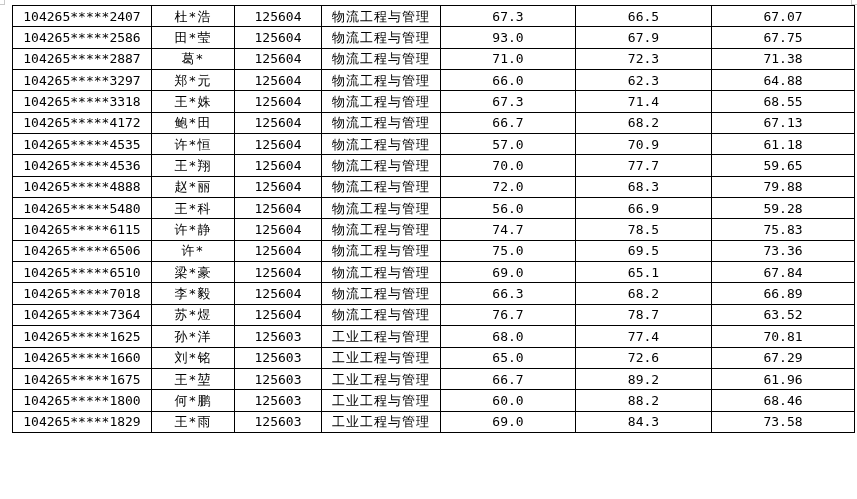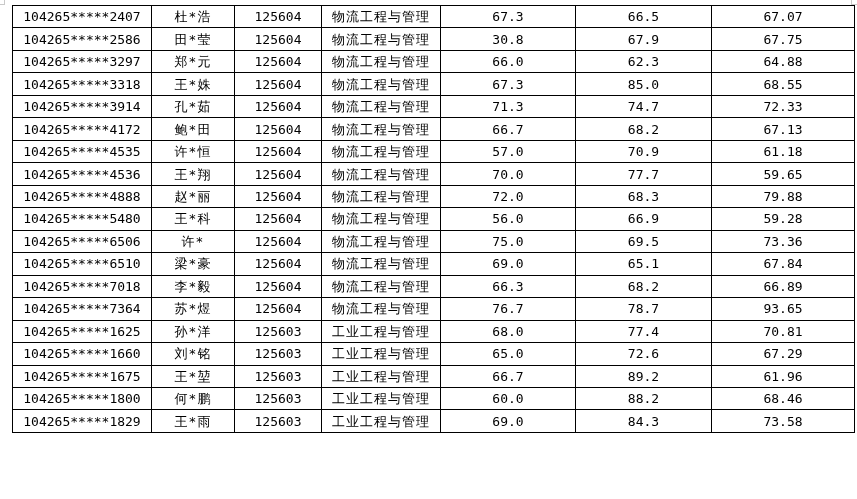--- a/index.html
+++ b/index.html
@@ -76,50 +76,50 @@
     <td class="c-major">物流工程与管理</td>
     <td class="c-s1">67.3</td>
     <td class="c-s2">66.5</td>
     <td class="c-s3">67.07</td>
   </tr>
       <tr>
     <td class="c-id">104265*****2586</td>
     <td class="c-name">田*莹</td>
     <td class="c-code">125604</td>
     <td class="c-major">物流工程与管理</td>
-    <td class="c-s1">30.8</td>
+    <td class="c-s1">93.0</td>
     <td class="c-s2">67.9</td>
     <td class="c-s3">67.75</td>
+  </tr>
+      <tr>
+    <td class="c-id">104265*****2887</td>
+    <td class="c-name">葛*</td>
+    <td class="c-code">125604</td>
+    <td class="c-major">物流工程与管理</td>
+    <td class="c-s1">71.0</td>
+    <td class="c-s2">72.3</td>
+    <td class="c-s3">71.38</td>
   </tr>
       <tr>
     <td class="c-id">104265*****3297</td>
     <td class="c-name">郑*元</td>
     <td class="c-code">125604</td>
     <td class="c-major">物流工程与管理</td>
     <td class="c-s1">66.0</td>
     <td class="c-s2">62.3</td>
     <td class="c-s3">64.88</td>
   </tr>
       <tr>
     <td class="c-id">104265*****3318</td>
     <td class="c-name">王*姝</td>
     <td class="c-code">125604</td>
     <td class="c-major">物流工程与管理</td>
     <td class="c-s1">67.3</td>
-    <td class="c-s2">85.0</td>
+    <td class="c-s2">71.4</td>
     <td class="c-s3">68.55</td>
-  </tr>
-      <tr>
-    <td class="c-id">104265*****3914</td>
-    <td class="c-name">孔*茹</td>
-    <td class="c-code">125604</td>
-    <td class="c-major">物流工程与管理</td>
-    <td class="c-s1">71.3</td>
-    <td class="c-s2">74.7</td>
-    <td class="c-s3">72.33</td>
   </tr>
       <tr>
     <td class="c-id">104265*****4172</td>
     <td class="c-name">鲍*田</td>
     <td class="c-code">125604</td>
     <td class="c-major">物流工程与管理</td>
     <td class="c-s1">66.7</td>
     <td class="c-s2">68.2</td>
     <td class="c-s3">67.13</td>
   </tr>
@@ -153,20 +153,29 @@
       <tr>
     <td class="c-id">104265*****5480</td>
     <td class="c-name">王*科</td>
     <td class="c-code">125604</td>
     <td class="c-major">物流工程与管理</td>
     <td class="c-s1">56.0</td>
     <td class="c-s2">66.9</td>
     <td class="c-s3">59.28</td>
   </tr>
       <tr>
+    <td class="c-id">104265*****6115</td>
+    <td class="c-name">许*静</td>
+    <td class="c-code">125604</td>
+    <td class="c-major">物流工程与管理</td>
+    <td class="c-s1">74.7</td>
+    <td class="c-s2">78.5</td>
+    <td class="c-s3">75.83</td>
+  </tr>
+      <tr>
     <td class="c-id">104265*****6506</td>
     <td class="c-name">许*</td>
     <td class="c-code">125604</td>
     <td class="c-major">物流工程与管理</td>
     <td class="c-s1">75.0</td>
     <td class="c-s2">69.5</td>
     <td class="c-s3">73.36</td>
   </tr>
       <tr>
     <td class="c-id">104265*****6510</td>
@@ -186,21 +195,21 @@
     <td class="c-s2">68.2</td>
     <td class="c-s3">66.89</td>
   </tr>
       <tr>
     <td class="c-id">104265*****7364</td>
     <td class="c-name">苏*煜</td>
     <td class="c-code">125604</td>
     <td class="c-major">物流工程与管理</td>
     <td class="c-s1">76.7</td>
     <td class="c-s2">78.7</td>
-    <td class="c-s3">93.65</td>
+    <td class="c-s3">63.52</td>
   </tr>
       <tr>
     <td class="c-id">104265*****1625</td>
     <td class="c-name">孙*洋</td>
     <td class="c-code">125603</td>
     <td class="c-major">工业工程与管理</td>
     <td class="c-s1">68.0</td>
     <td class="c-s2">77.4</td>
     <td class="c-s3">70.81</td>
   </tr>

